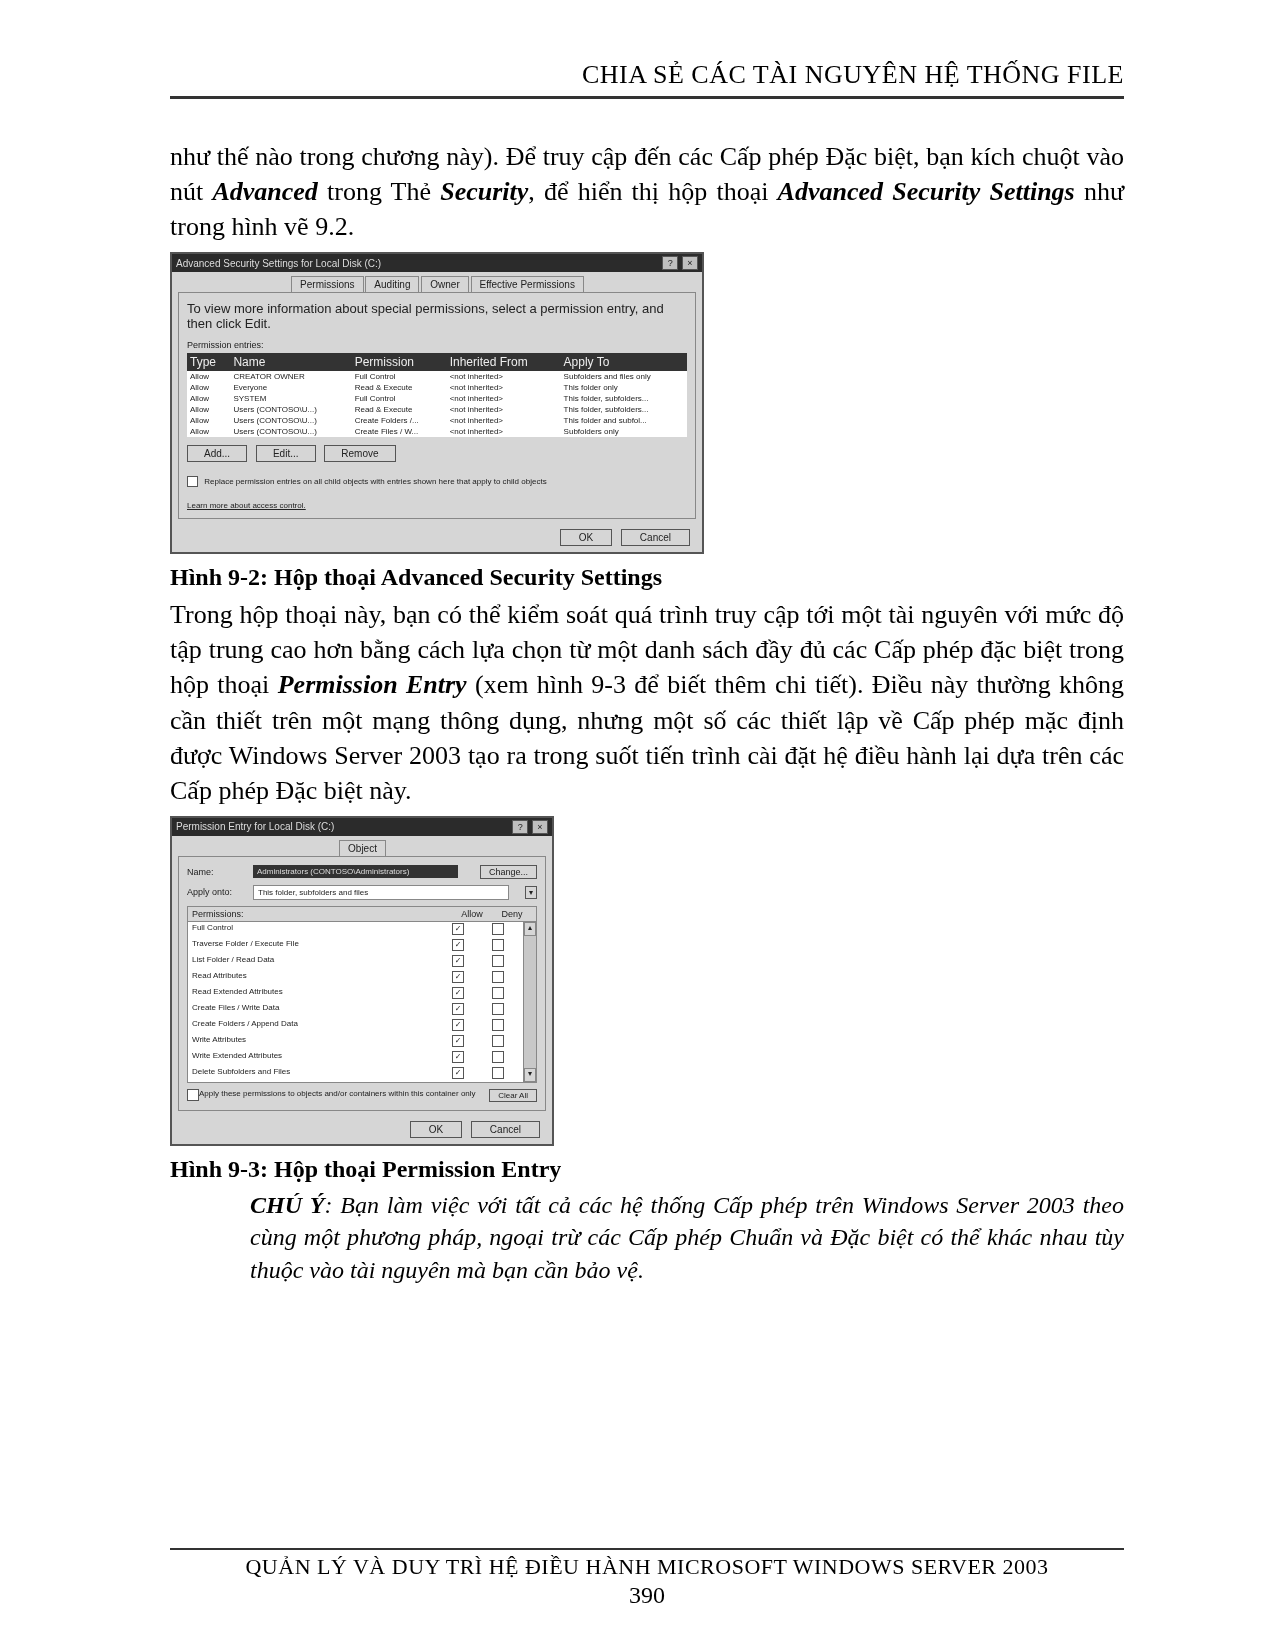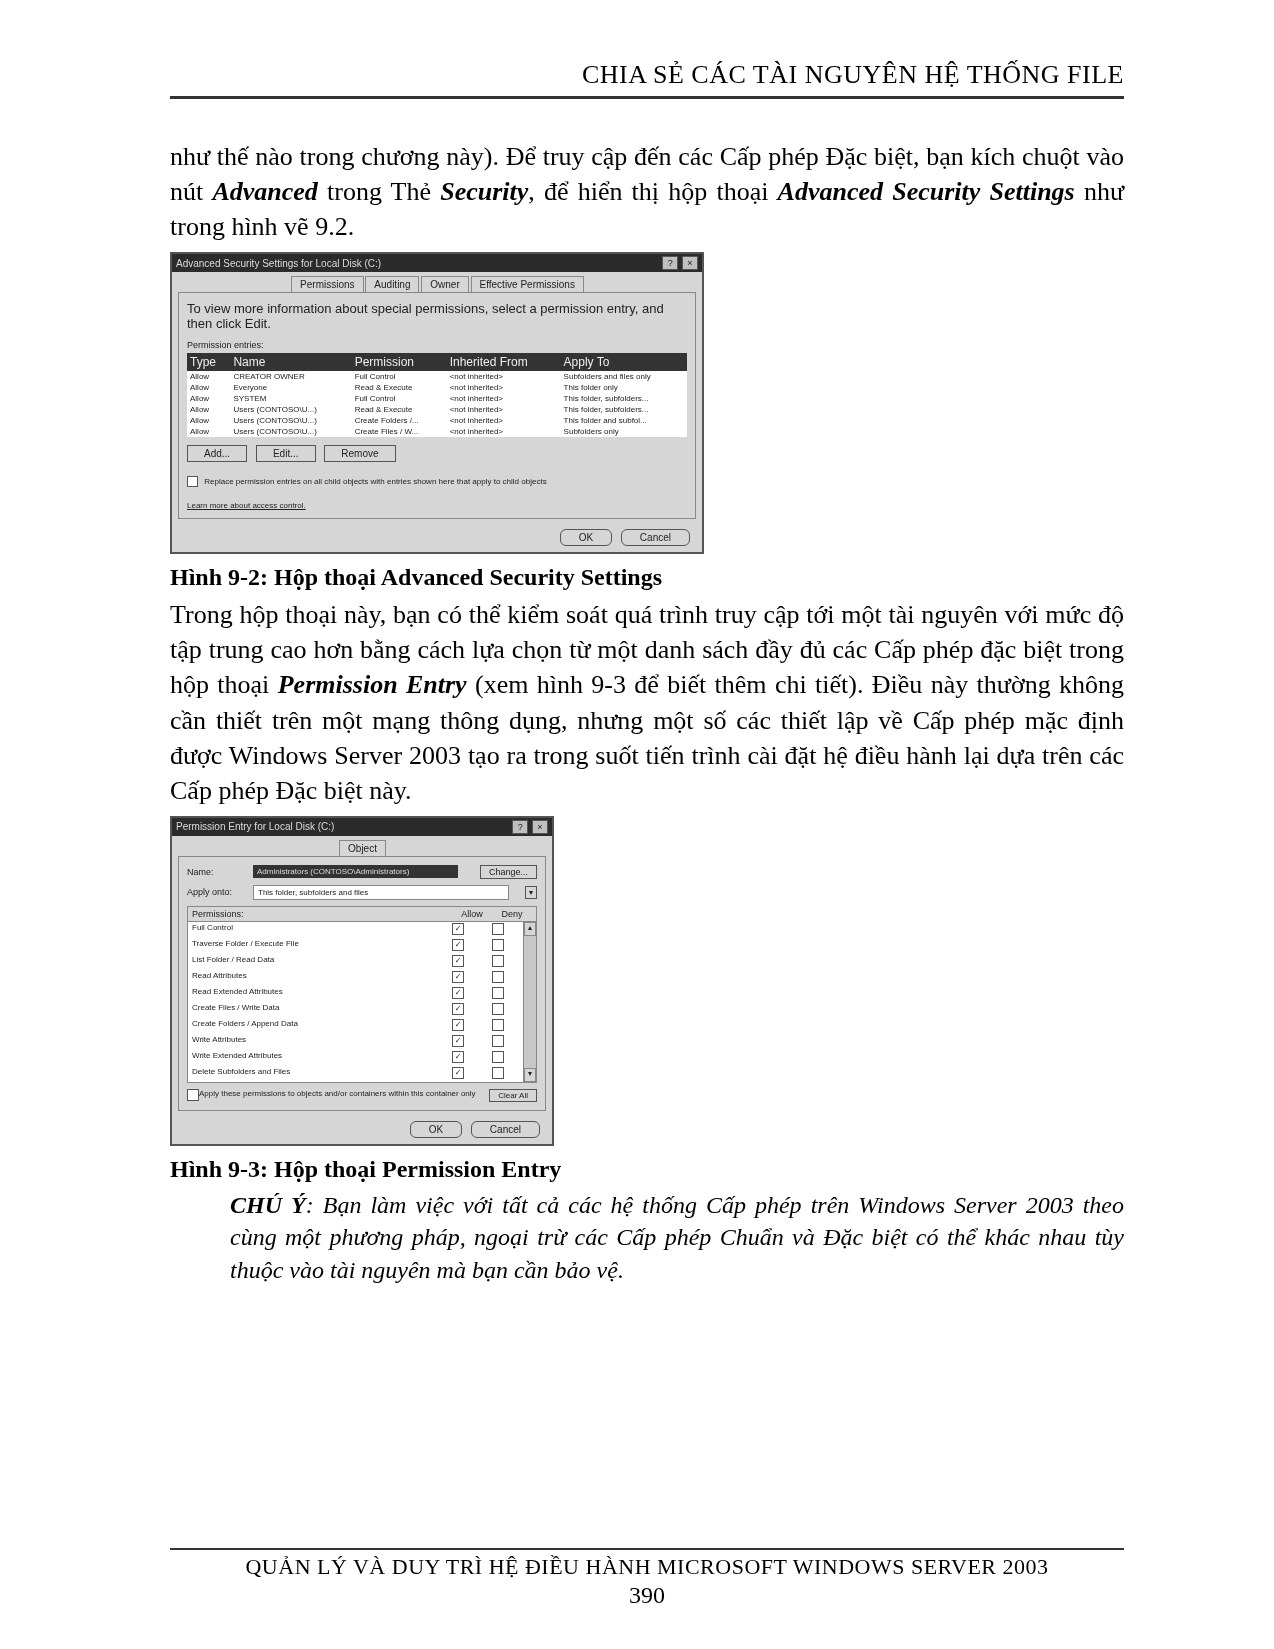--- a/index.html
+++ b/index.html
@@ -29,21 +29,21 @@
     line-height: 1.35;
     text-align: justify;
     margin: 0 0 6px 0;
   }
   .figure-caption {
     font-size: 24px;
     font-weight: bold;
     margin: 10px 0 6px 0;
   }
   .note-block {
-    margin-left: 60px;
+    margin-left: 80px;
     font-size: 24px;
     font-style: italic;
     text-align: justify;
     line-height: 1.35;
   }
   .note-block .label {
     font-weight: bold;
   }
   .footer {
     position: absolute;
@@ -165,21 +165,20 @@
     margin-top: 14px;
     font-size: 8px;
     text-decoration: underline;
   }
   .dlg92 .okrow, .dlg93 .okrow {
     text-align: right;
     padding: 4px 6px 6px 0;
   }
   .dlg92 .okrow .btn, .dlg93 .okrow .btn {
     padding: 2px 18px;
-    border-radius: 6px;
   }
 
   
   .dlg93 {
     width: 380px;
     border: 2px solid #555;
     background: #d6d6d6;
     font-family: Tahoma, Arial, sans-serif;
     font-size: 10px;
     color: #222;

